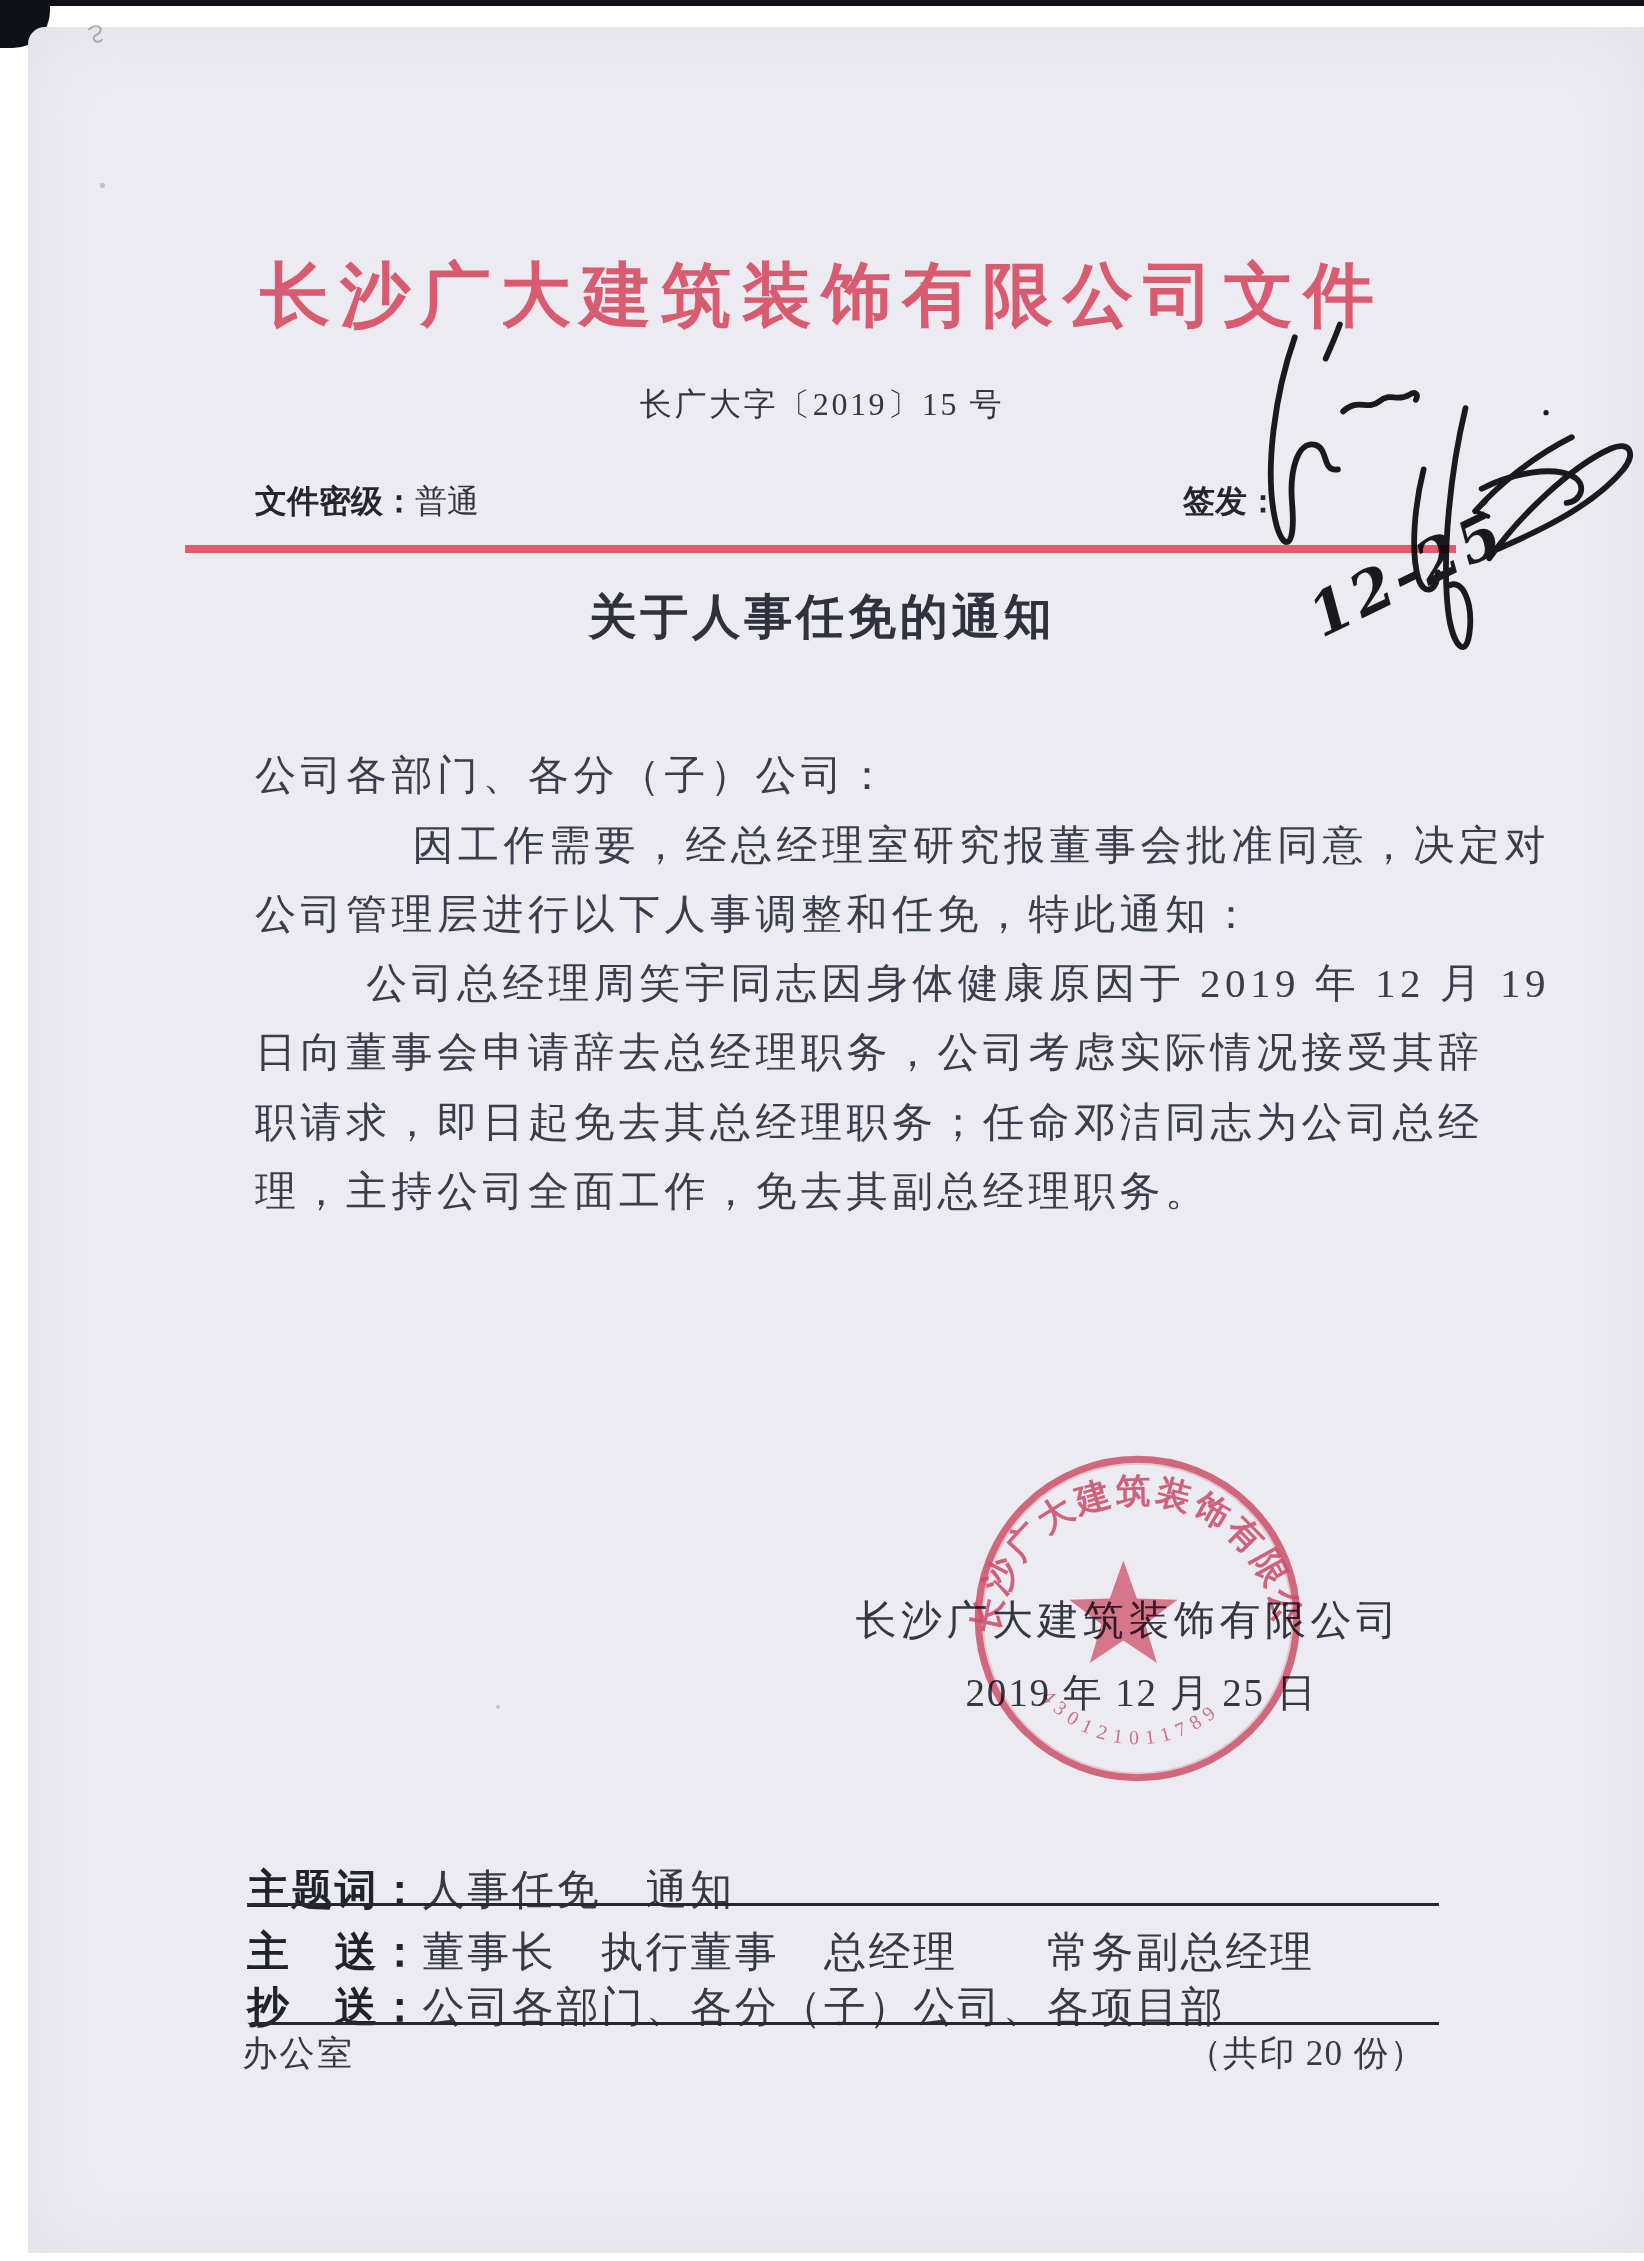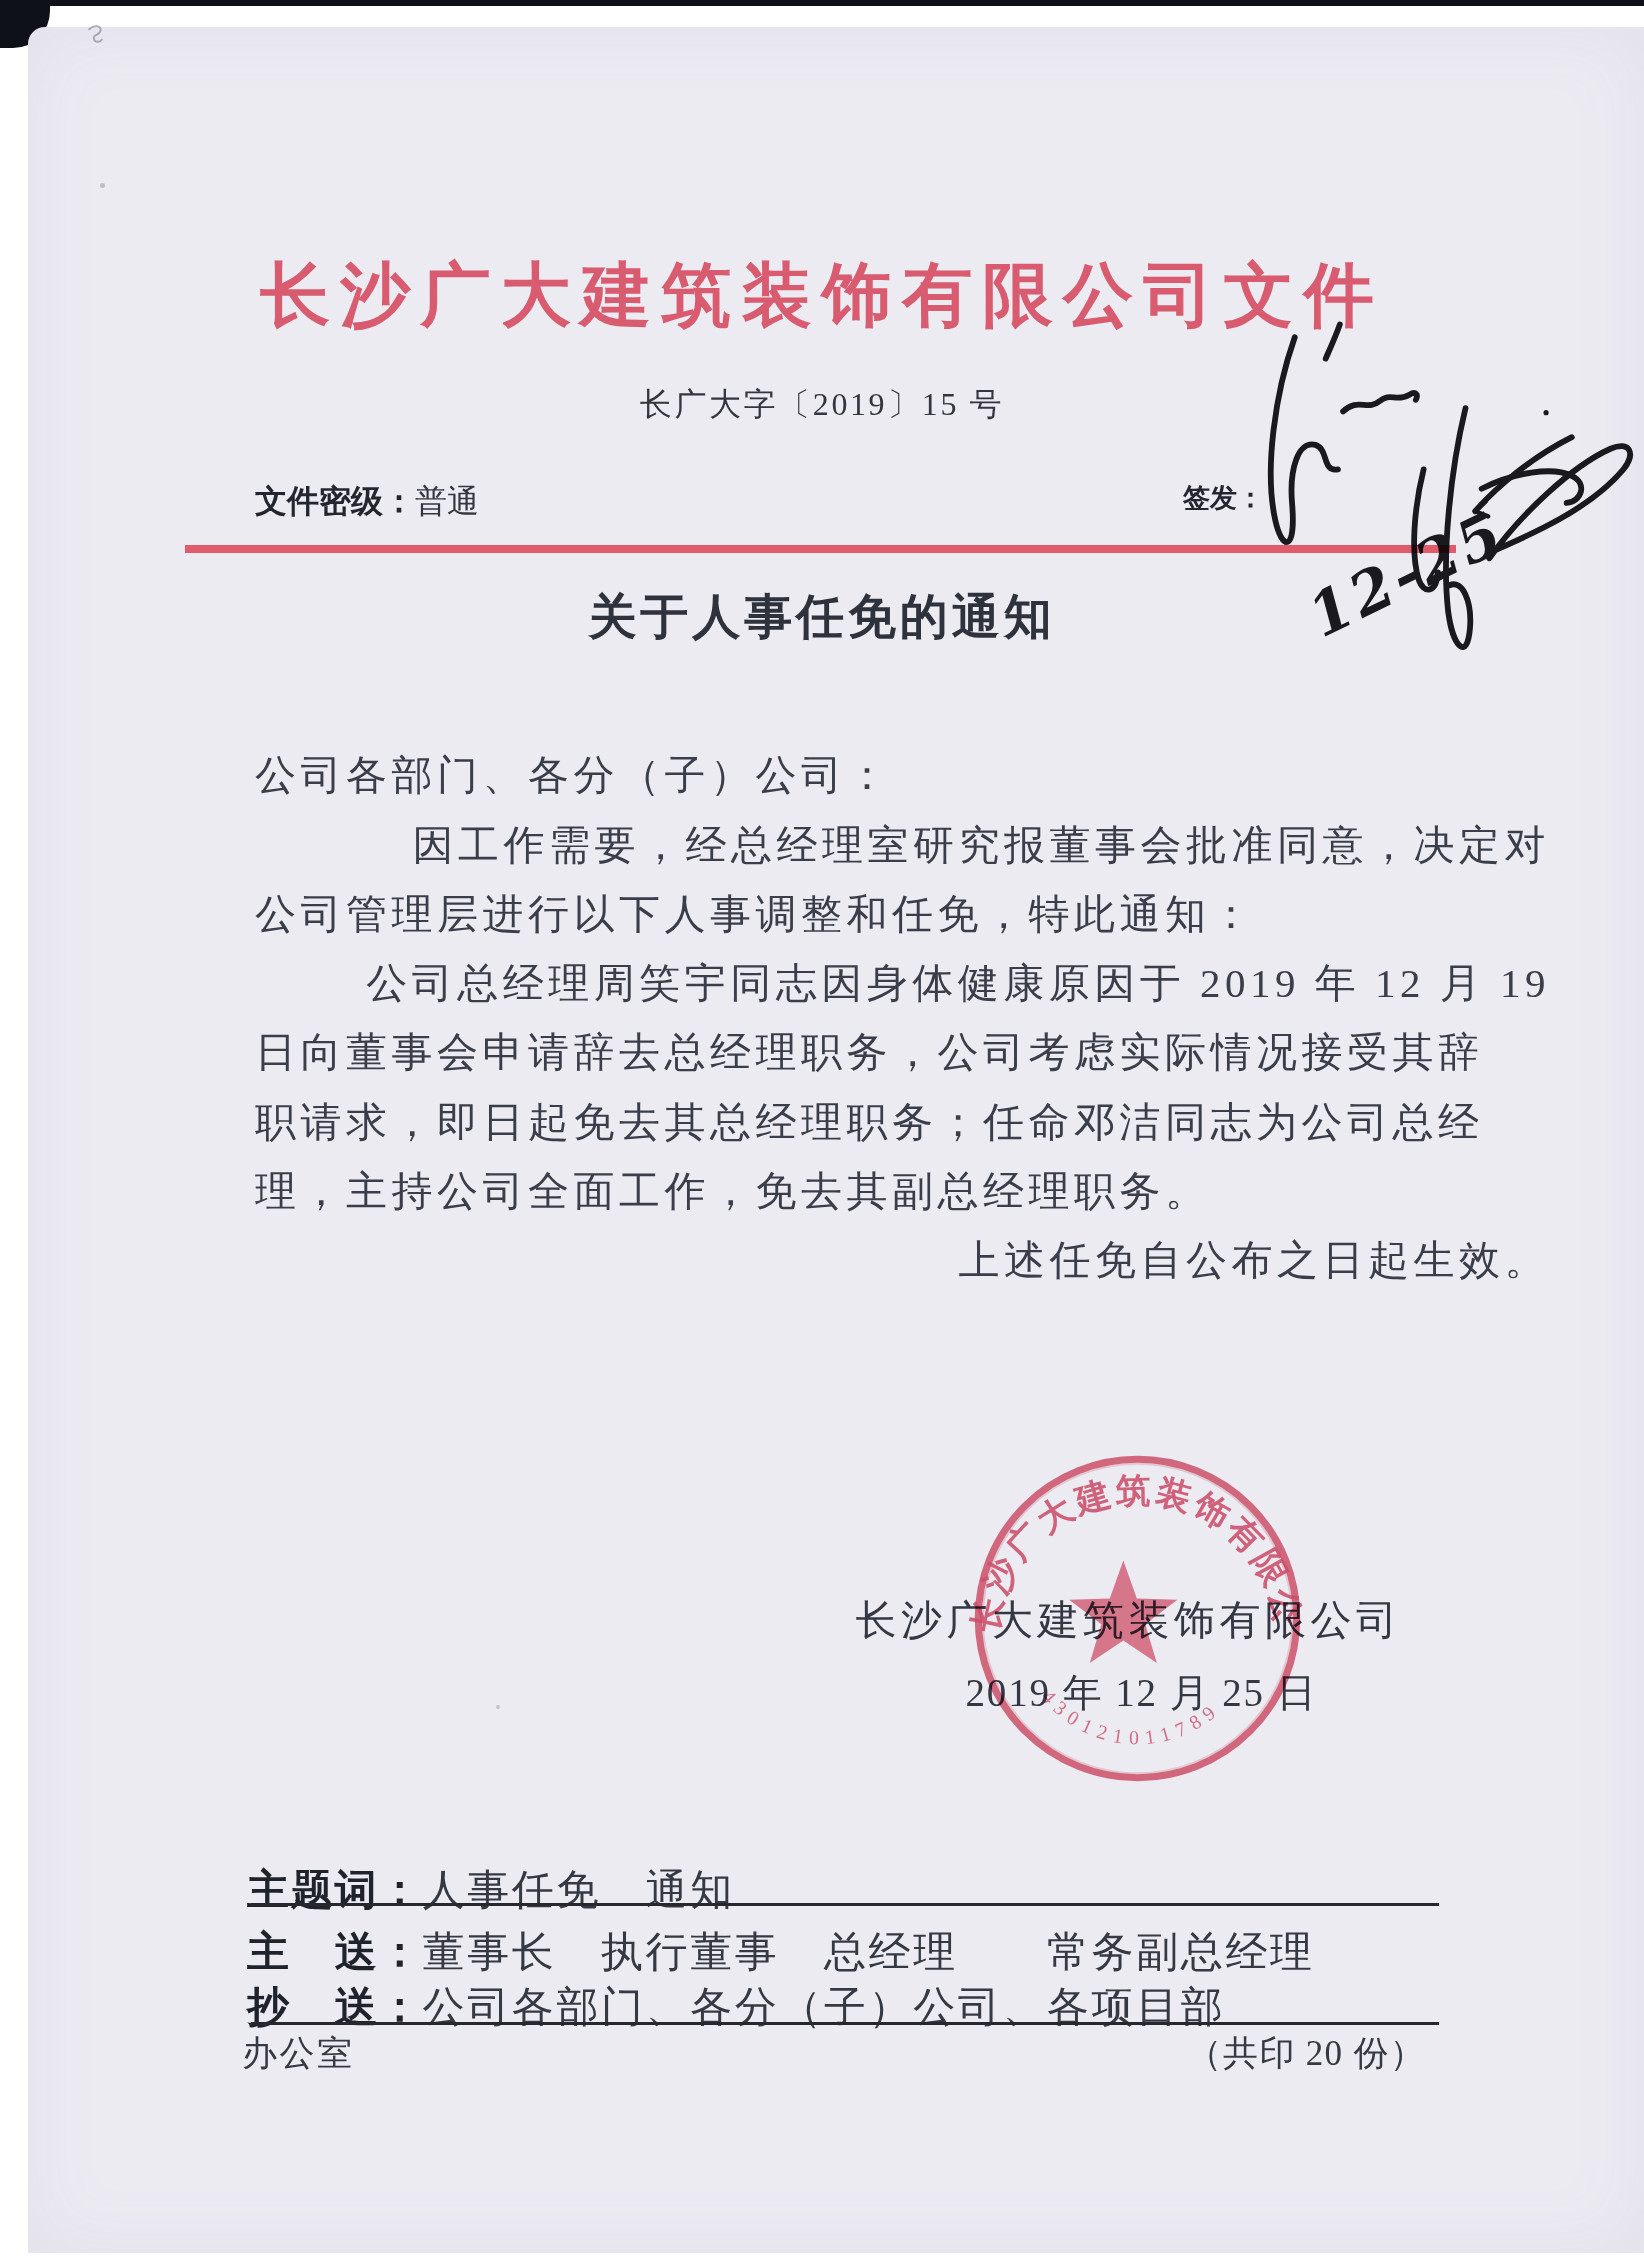--- a/index.html
+++ b/index.html
@@ -23,21 +23,21 @@
   .abs{position:absolute;}
   .center{left:0;right:0;text-align:center;}
 
   .org-title{
     top:257px;font-size:70px;font-weight:700;color:#d85b6f;
     letter-spacing:10.3px;line-height:1.1;
   }
   .doc-number{top:383px;font-size:32px;color:#33363f;letter-spacing:2.6px;}
   .meta-row{top:480px;font-size:32px;color:#33363f;}
   .meta-label{font-weight:700;color:#23262f;}
-  .issuer{left:1183px;top:480px;font-size:27px;font-weight:700;color:#23262f;}
+  .issuer{left:1183px;top:480px;font-size:32px;font-weight:700;color:#23262f;}
   .red-rule{left:185px;top:545px;width:1271px;height:8.4px;background:#e25b6c;}
 
   .doc-title{top:585px;font-size:48px;font-weight:700;color:#2e323c;letter-spacing:3.9px;}
 
   .body-line{
     left:255px;width:1212px;font-size:41px;color:#3a3e4a;
     letter-spacing:4.5px;white-space:nowrap;
   }
   .indent{padding-left:83px;text-align:right;}
 
@@ -85,21 +85,20 @@
 
   <div class="abs center doc-title">关于人事任免的通知</div>
 
   <div class="abs body-line" style="top:748px;">公司各部门、各分（子）公司：</div>
   <div class="abs body-line indent" style="top:818px;">因工作需要，经总经理室研究报董事会批准同意，决定对</div>
   <div class="abs body-line" style="top:887px;">公司管理层进行以下人事调整和任免，特此通知：</div>
   <div class="abs body-line indent" style="top:956px;">公司总经理周笑宇同志因身体健康原因于 2019 年 12 月 19</div>
   <div class="abs body-line" style="top:1025px;">日向董事会申请辞去总经理职务，公司考虑实际情况接受其辞</div>
   <div class="abs body-line" style="top:1164px;">理，主持公司全面工作，免去其副总经理职务。</div>
   <div class="abs body-line" style="top:1095px;">职请求，即日起免去其总经理职务；任命邓洁同志为公司总经</div>
-  <div class="abs body-line indent" style="top:1233px;">上述任免自公布之日起生效。</div>
 
   <div class="abs signoff-company">长沙广大建筑装饰有限公司</div>
   <div class="abs signoff-date">2019 年 12 月 25 日</div>
 
   <svg class="abs seal-svg" width="361" height="361" viewBox="0 0 560 560">
     <defs>
       <path id="arcT" d="M 62,318 A 218,218 0 1 1 498,318" fill="none"></path>
       <path id="arcB" d="M 110,370 A 190,190 0 0 0 450,370" fill="none"></path>
     </defs>
     <circle cx="280" cy="280" r="247" fill="none" stroke="#dc5069" stroke-width="11" opacity="0.82"></circle>

